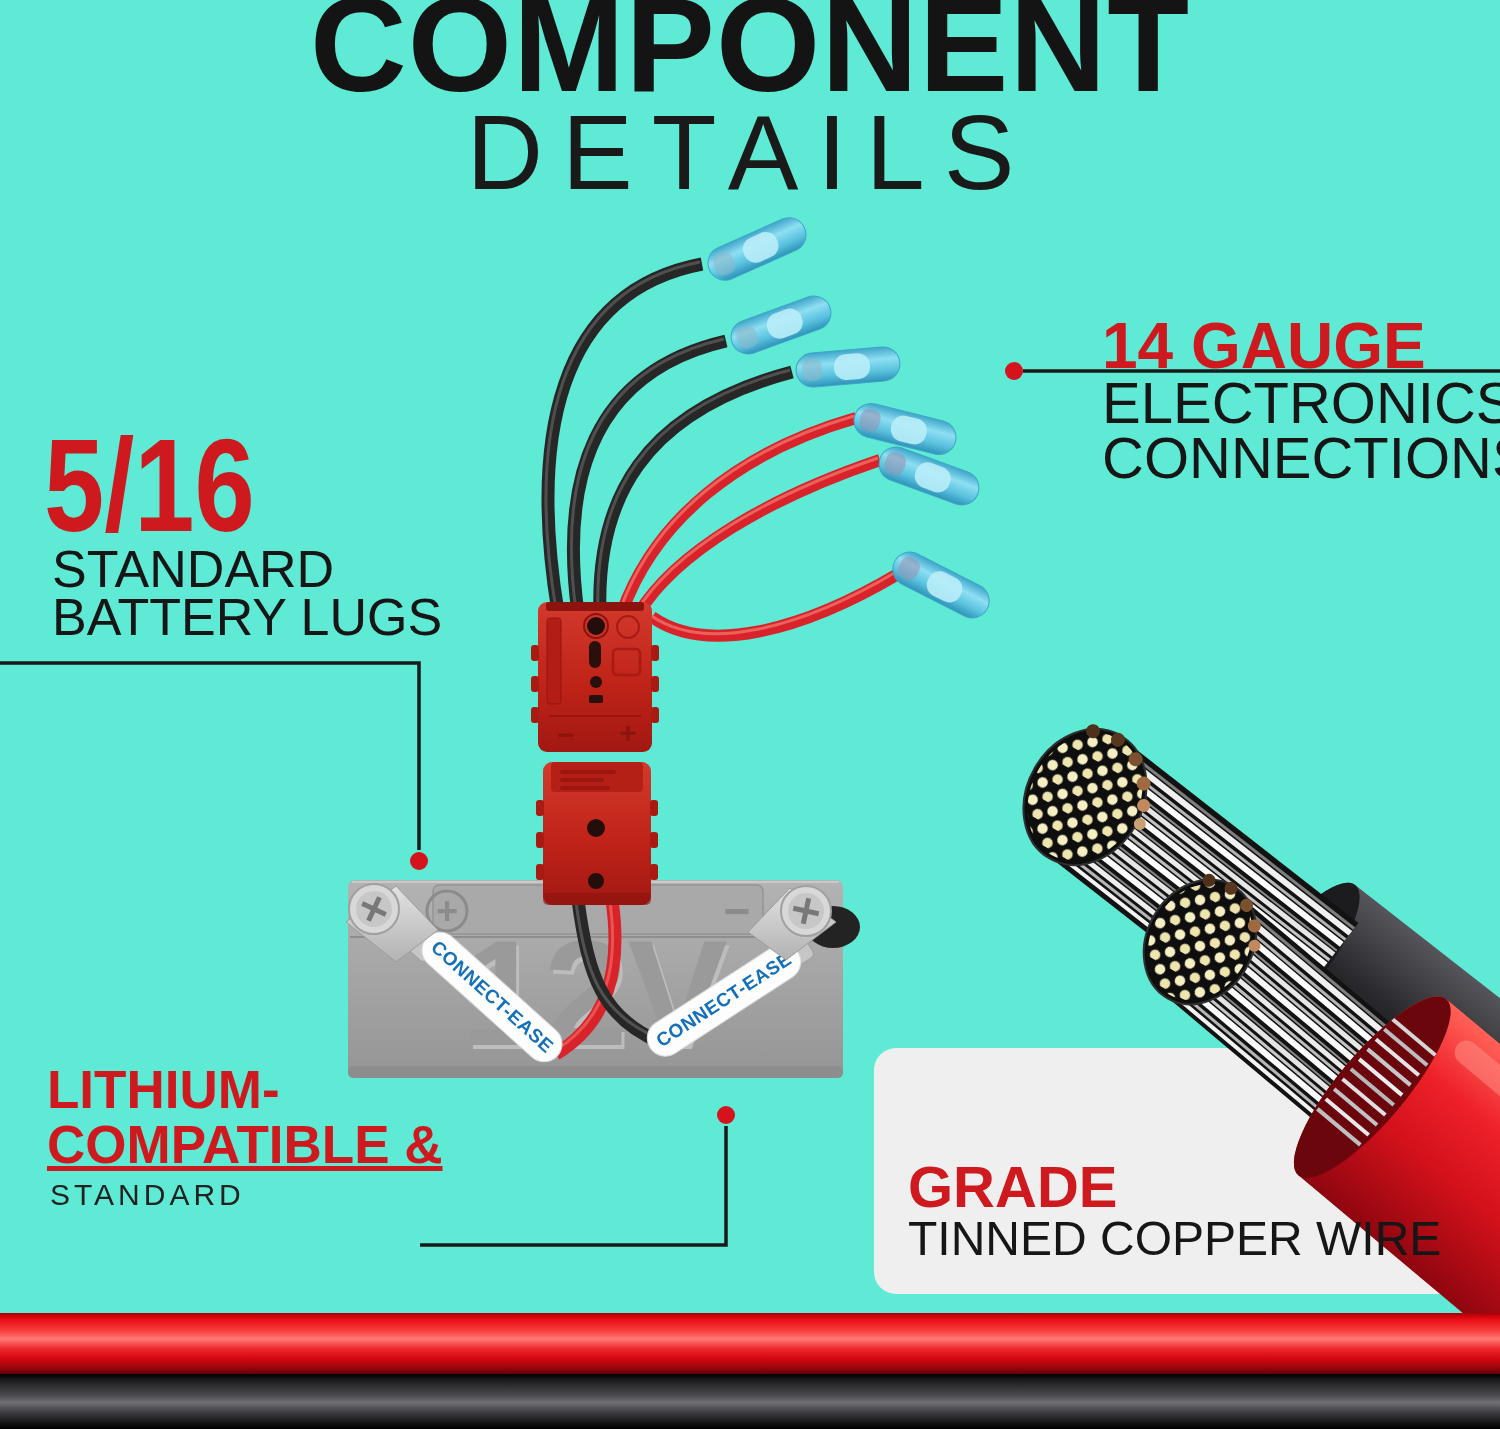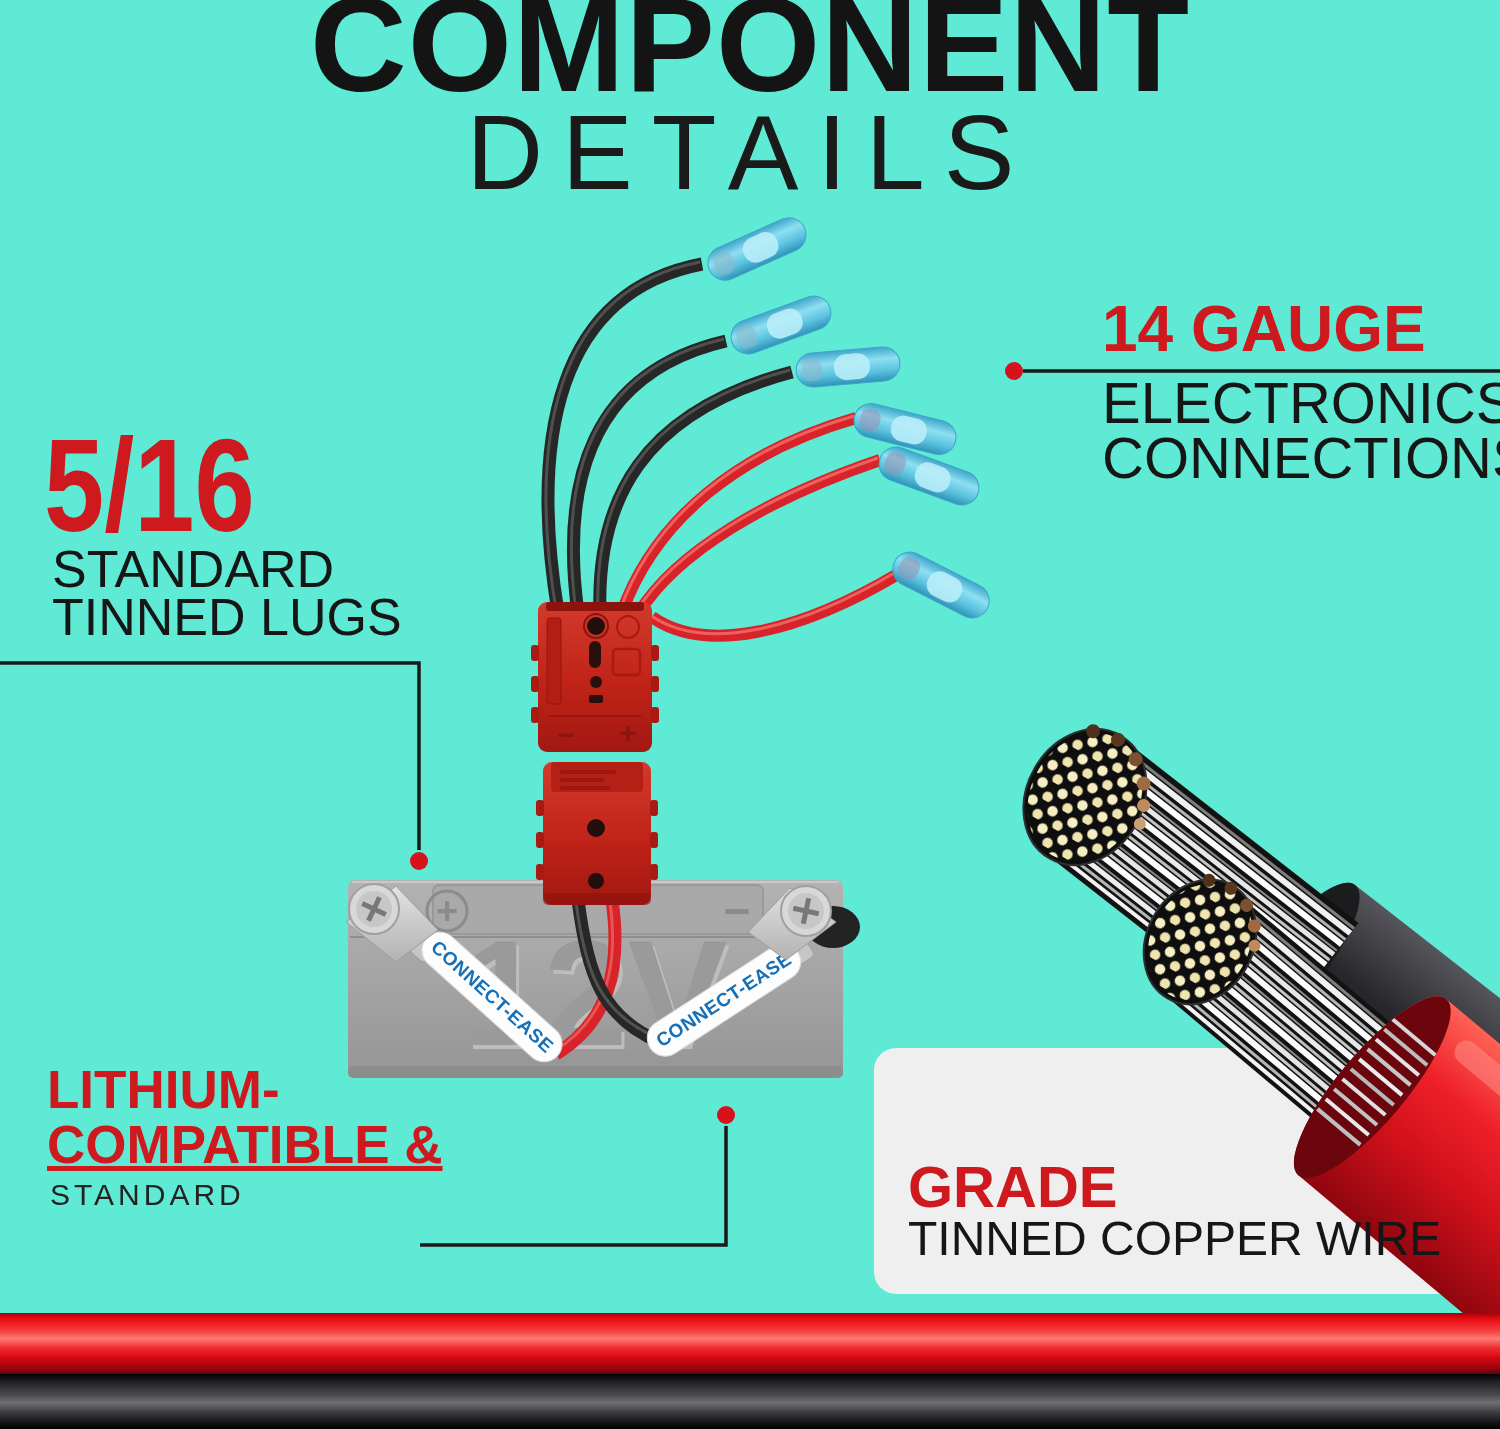--- a/index.html
+++ b/index.html
@@ -10,21 +10,21 @@
   .title-main{left:750px;top:-22px;transform:translateX(-50%);font-size:134px;font-weight:800;
               letter-spacing:1px;line-height:134px;color:#141414;z-index:4;}
   .title-sub{left:750px;top:99px;transform:translateX(-50%);font-size:106px;font-weight:300;
              letter-spacing:19px;line-height:106px;color:#1a1a1a;z-index:4;}
   
   .red{color:#ce1a1f;}
   .co-lugs-value{left:44px;top:420px;font-size:132px;font-weight:800;line-height:132px;
                  transform:scale(.82,1);transform-origin:left top;z-index:4;}
   .co-lugs-1{left:52px;top:543px;font-size:52px;font-weight:500;line-height:52px;z-index:4;}
   .co-lugs-2{left:52px;top:591px;font-size:52px;font-weight:500;line-height:52px;z-index:4;}
-  .co-gauge-value{left:1102px;top:297px;font-size:64px;font-weight:800;line-height:64px;z-index:4;}
+  .co-gauge-value{left:1102px;top:314px;font-size:64px;font-weight:800;line-height:64px;z-index:4;}
   .co-gauge-1{left:1102px;top:374px;font-size:58px;font-weight:500;line-height:58px;z-index:4;}
   .co-gauge-2{left:1102px;top:429px;font-size:58px;font-weight:500;line-height:58px;z-index:4;}
   .co-compat-r1{left:47px;top:1063px;font-size:53px;font-weight:800;line-height:53px;z-index:4;text-align:center;}
   .co-compat-r2{left:47px;top:1118px;font-size:53px;font-weight:800;line-height:53px;z-index:4;text-decoration:underline;}
   .co-compat-sub{left:50px;top:1180px;font-size:30px;font-weight:400;letter-spacing:4px;
                  line-height:30px;color:#222;z-index:4;}
   .co-compat-main{left:47px;top:1216px;font-size:44px;font-weight:700;line-height:44px;z-index:4;}
   .card{left:874px;top:1048px;width:600px;height:246px;border-radius:22px;background:#efeff0;z-index:1;}
   .co-marine-r1{left:908px;top:1106px;font-size:54px;font-weight:800;line-height:54px;z-index:4;}
   .co-marine-r2{left:908px;top:1160px;font-size:58px;font-weight:800;line-height:54px;z-index:4;}
@@ -42,21 +42,21 @@
 </head>
 <body>
 
 <div class="canvas">
 
   <div class="abs title-main">COMPONENT</div>
   <div class="abs title-sub">DETAILS</div>
 
   <div class="abs red co-lugs-value">5/16</div>
   <div class="abs co-lugs-1">STANDARD</div>
-  <div class="abs co-lugs-2">TINNED LUGS</div>
+  <div class="abs co-lugs-2">BATTERY LUGS</div>
 
   <div class="abs red co-gauge-value">14 GAUGE</div>
   <div class="abs co-gauge-1">ELECTRONICS</div>
   <div class="abs co-gauge-2">CONNECTIONS</div>
 
   <div class="abs red co-compat-r1">LITHIUM-</div>
   <div class="abs red co-compat-r2">COMPATIBLE &amp;</div>
   <div class="abs co-compat-sub">STANDARD</div>
 
   <div class="abs card"></div>

